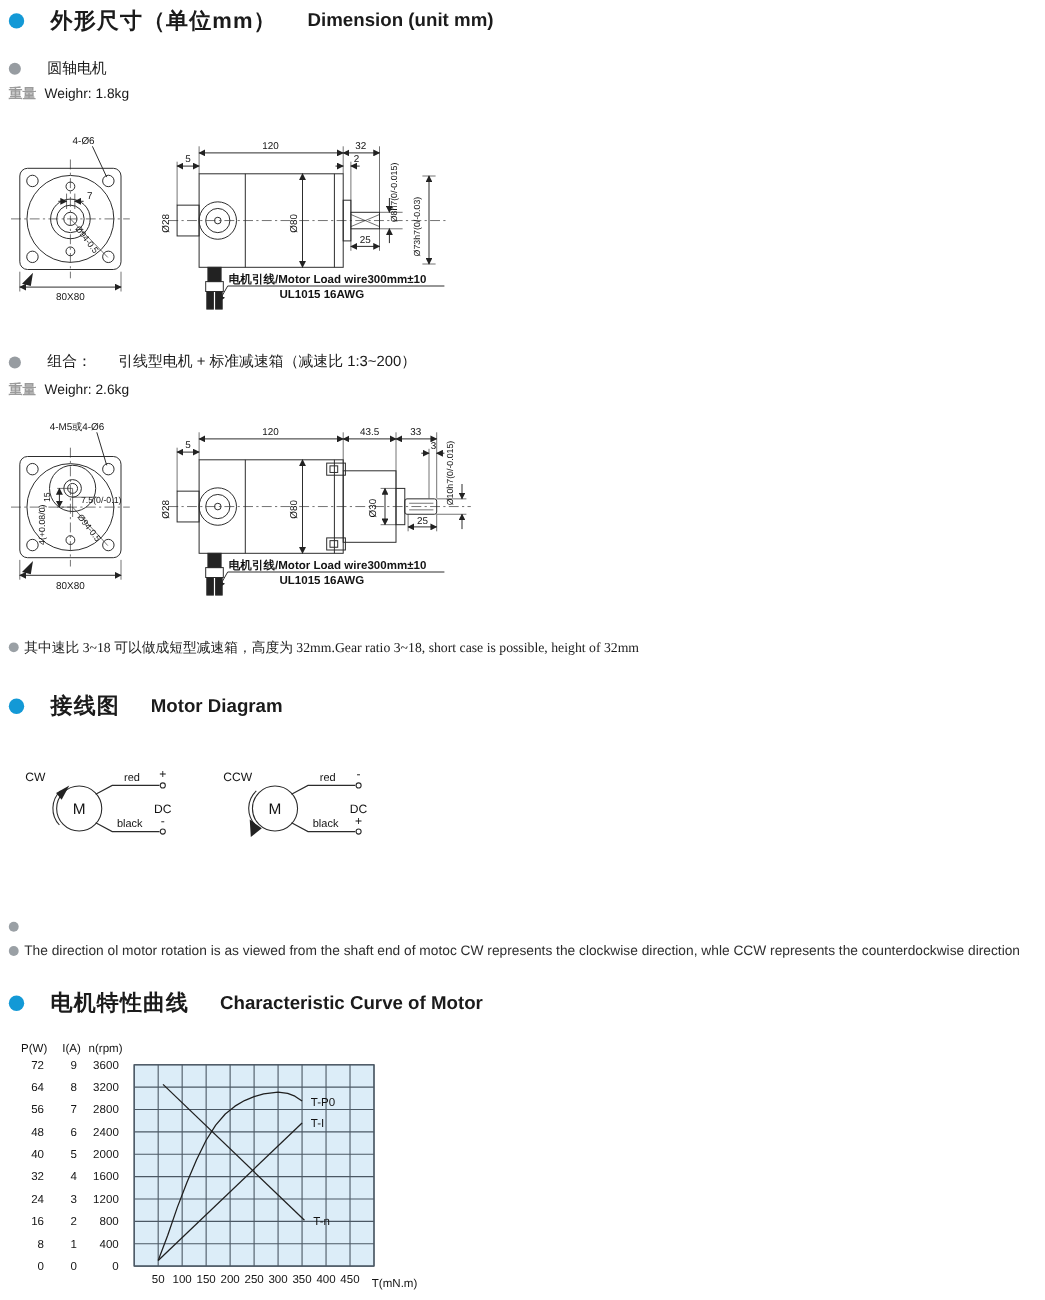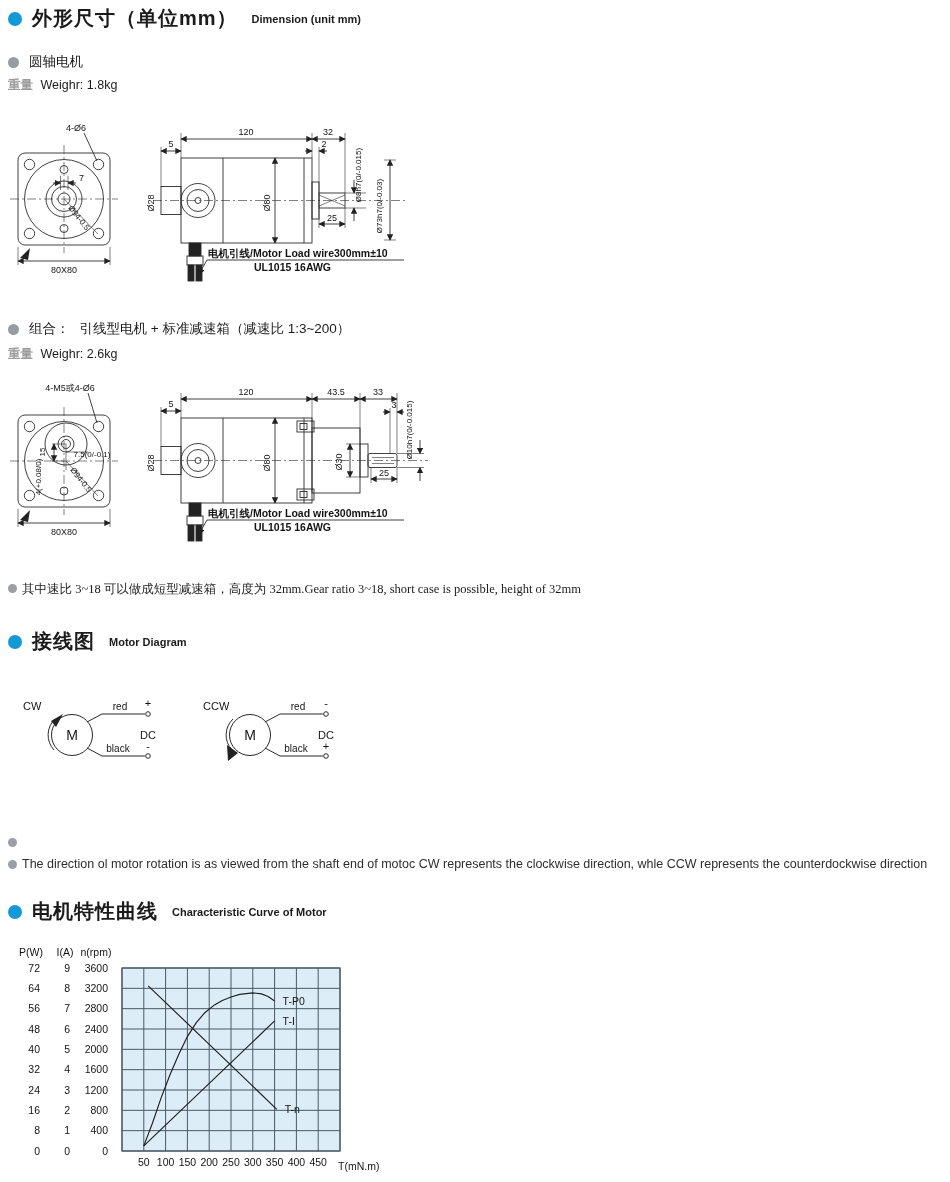--- a/index.html
+++ b/index.html
@@ -1,24 +1,24 @@
 <!DOCTYPE html>
 <html><head>
 <meta charset="utf-8">
 <style>
   html,body{margin:0;padding:0;background:#fff;}
   #page{position:relative;width:950px;height:1182px;background:#ffffff;overflow:hidden;
         font-family:"Liberation Sans", sans-serif;color:#1b1b1b;}
   .abs{position:absolute;}
-  .h1{display:flex;align-items:center;gap:10px;}
+  .h1{display:flex;align-items:center;gap:24px;}
   .dot-blue{width:14px;height:14px;border-radius:50%;background:#1399d6;flex:0 0 auto;}
   .dot-gray{width:11px;height:11px;border-radius:50%;background:#979ca1;flex:0 0 auto;}
   .dot-note{width:9px;height:9px;border-radius:50%;background:#9aa0a5;flex:0 0 auto;margin-top:3px;}
   .t-cn-big{font-size:20px;font-weight:bold;letter-spacing:1px;}
-  .t-en-big{font-size:11px;font-weight:bold;margin-left:4px;}
+  .t-en-big{font-size:17px;font-weight:bold;margin-left:4px;}
   .t-cn-mid{font-size:13.5px;font-weight:normal;}
   .t-cn-reg{font-size:13.5px;font-weight:normal;}
   .weight{font-size:12.5px;}
   .weight .wl{color:#9b9b9b;font-weight:bold;margin-right:4px;}
   .note{display:flex;align-items:flex-start;gap:5px;font-size:12.5px;}
   .note .en{color:#2e2e2e;}
   svg text{fill:#141414;}
   .dim{font-size:9px;}
   .dims{font-size:8px;}
   .wiretxt{font-size:10.5px;font-weight:bold;}

